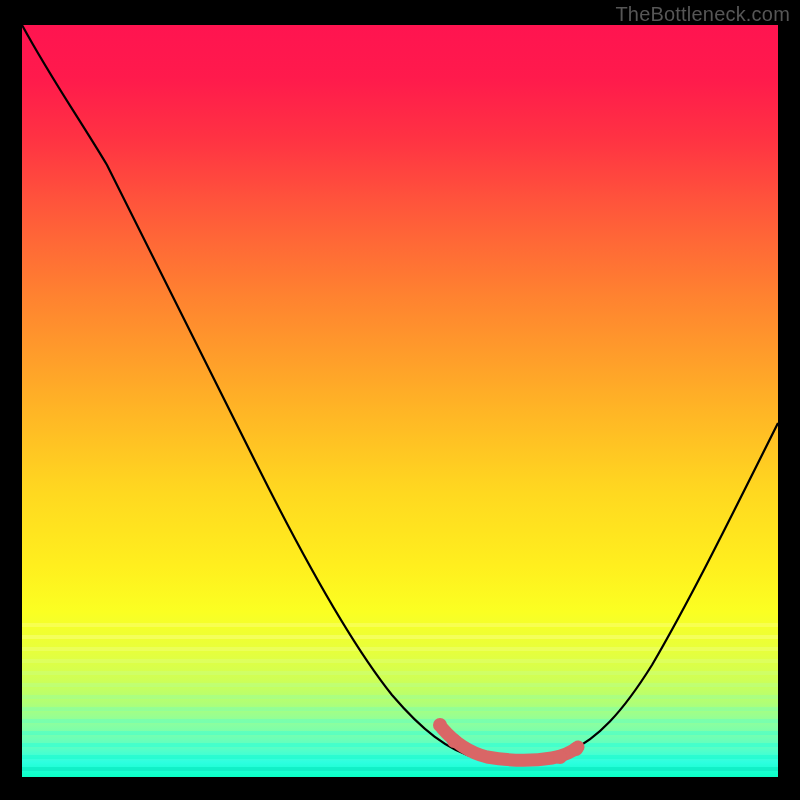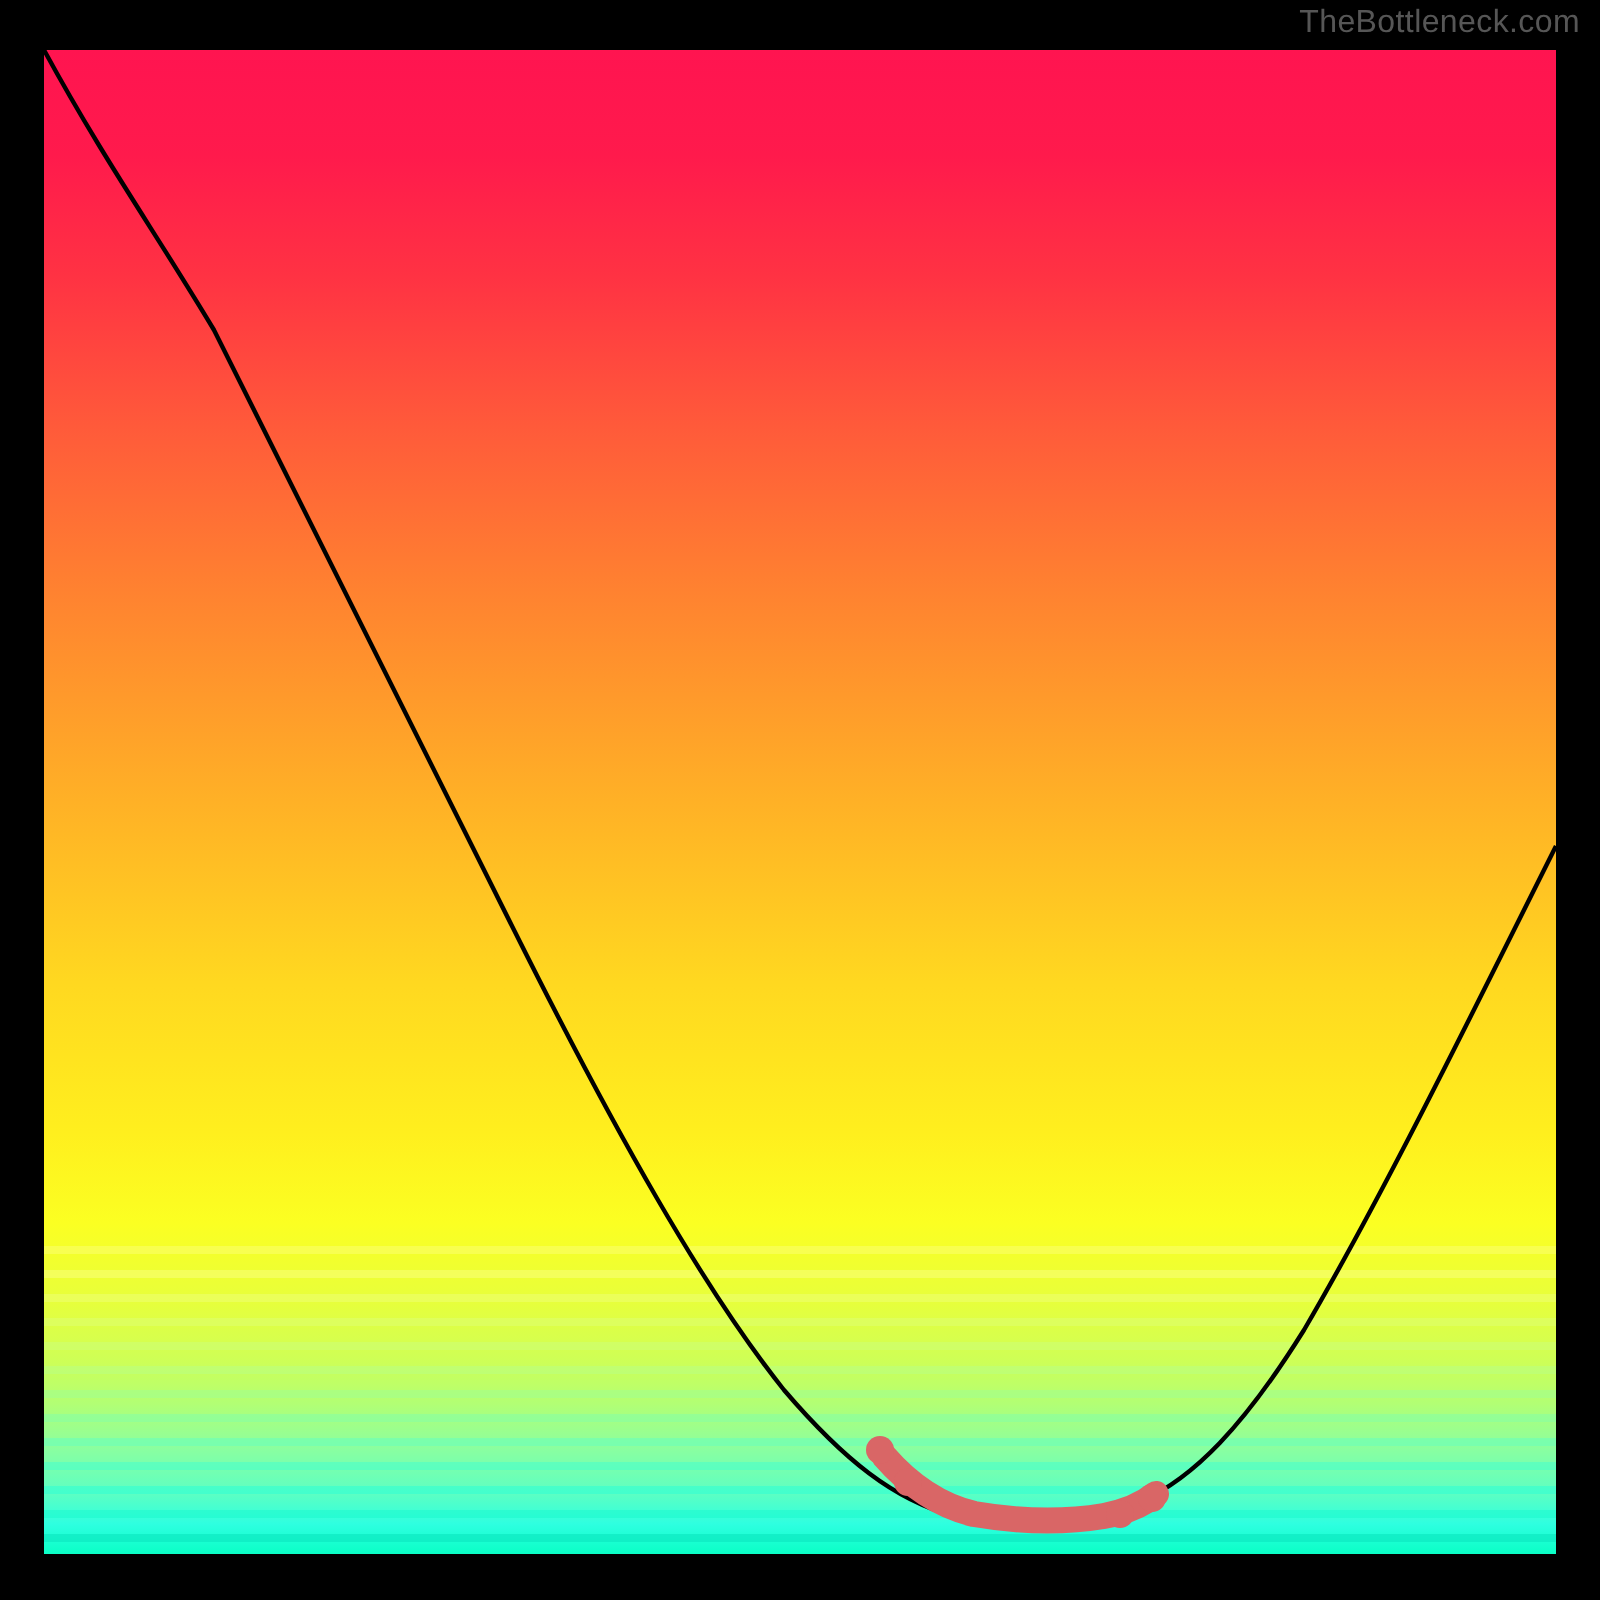--- a/index.html
+++ b/index.html
@@ -23,21 +23,21 @@
           #5cffc3 96%,
           #2effe0 98%,
           #0affc6 100%);
         }
   .stripes{position:absolute;left:0;bottom:0;width:756px;height:170px;pointer-events:none}
   .stripes div{position:absolute;left:0;width:756px;height:4px}
   svg.curve{position:absolute;left:0;top:0;width:756px;height:752px;overflow:visible}
   .curve path{fill:none;stroke:#000;stroke-width:2.2}
   .curve path.mark{stroke:#d96666;stroke-width:13;stroke-linecap:round}
   .curve circle{fill:#d96666}
-  .watermark{position:absolute;right:10px;top:3px;color:#565656;font-size:16px;font-weight:400;letter-spacing:0.2px}
+  .watermark{position:absolute;right:10px;top:3px;color:#565656;font-size:20px;font-weight:400;letter-spacing:0.2px}
 </style>
 </head>
 <body>
 
 <div class="frame">
 
   <div class="plot">
     <div class="grad"></div>
 
     <div class="stripes">

